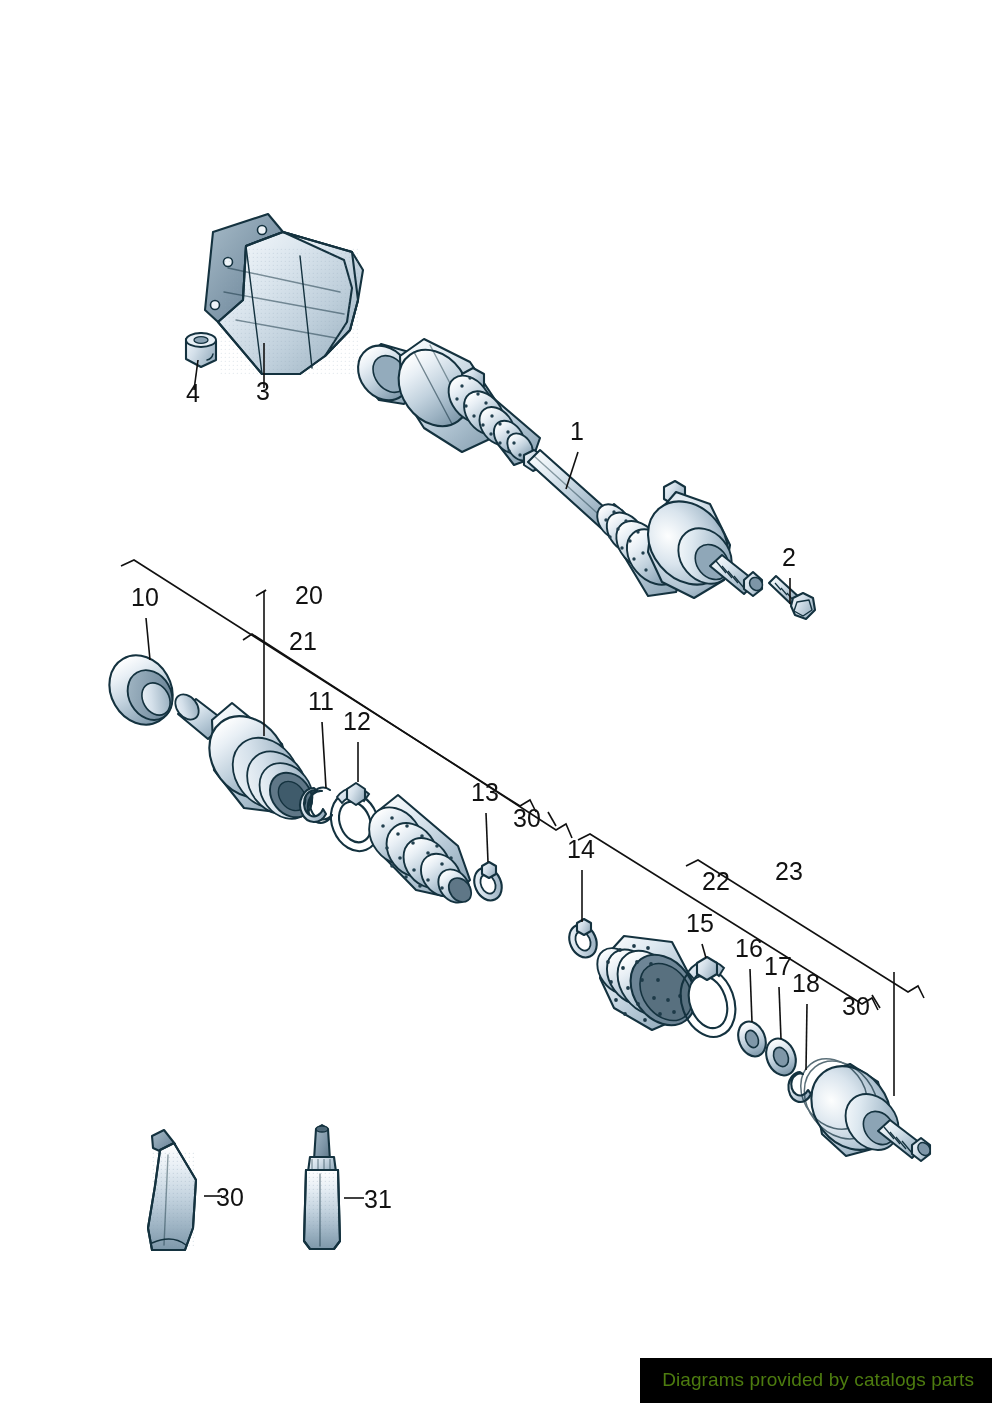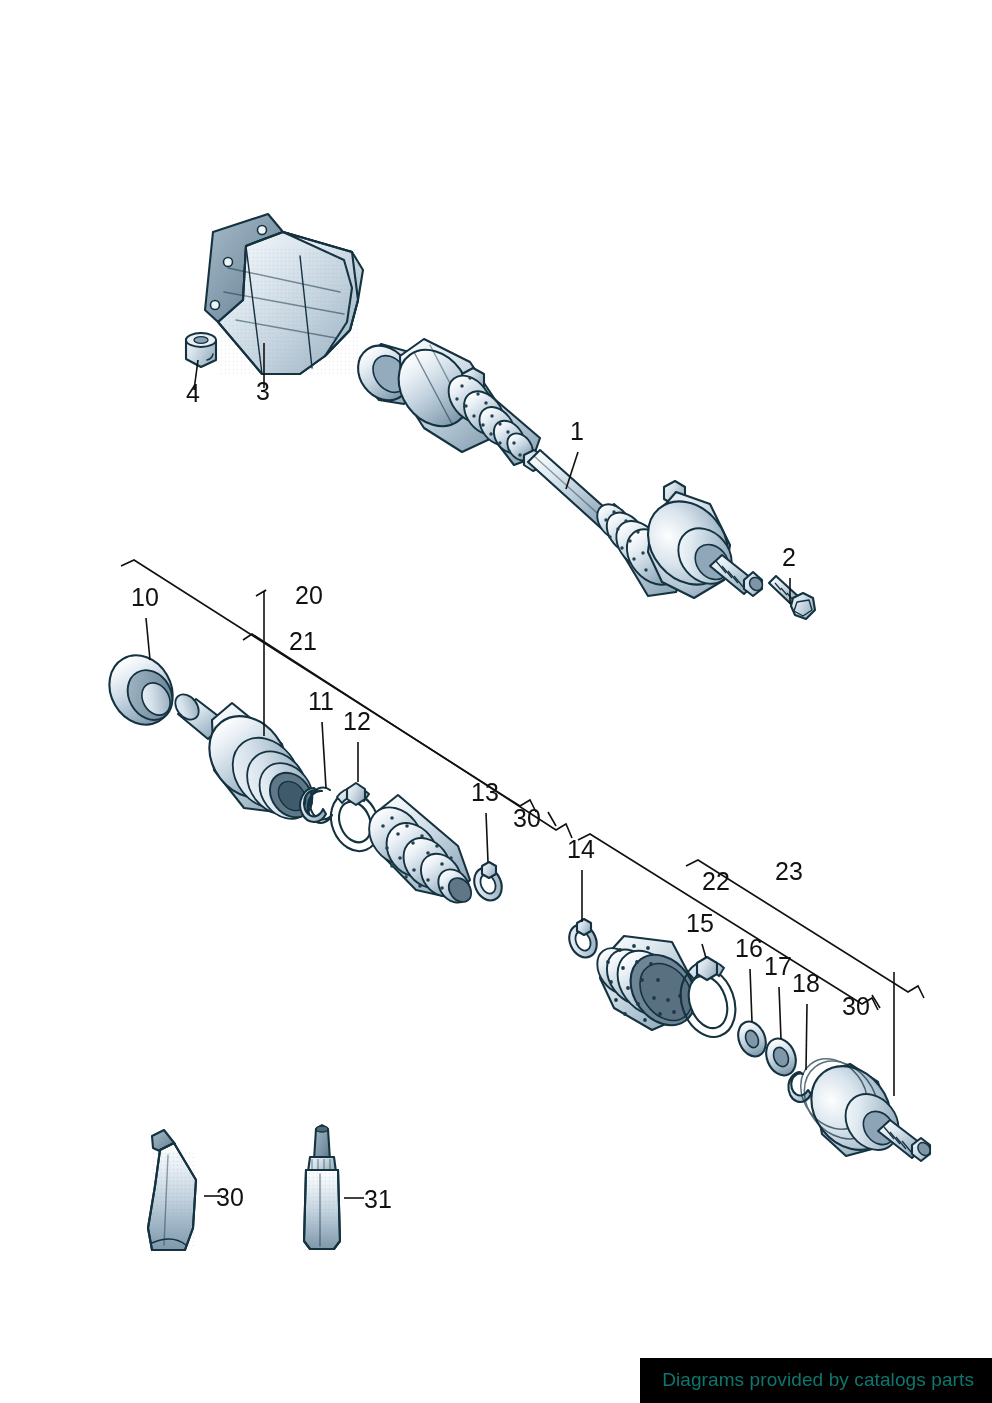--- a/index.html
+++ b/index.html
@@ -47,21 +47,21 @@
     stroke-width: 1.4;
     stroke-linejoin: round;
     stroke-linecap: round;
     fill: none;
   }
   .footer-banner {
     position: absolute;
     right: 0;
     bottom: 0;
     background: #000000;
-    color: #0f766e;
+    color: #4d7c0f;
     font-family: "Liberation Sans", sans-serif;
     font-size: 19px;
     padding: 11px 18px 12px 22px;
     letter-spacing: 0.1px;
     white-space: nowrap;
   }
 </style>
 </head>
 <body>
 

